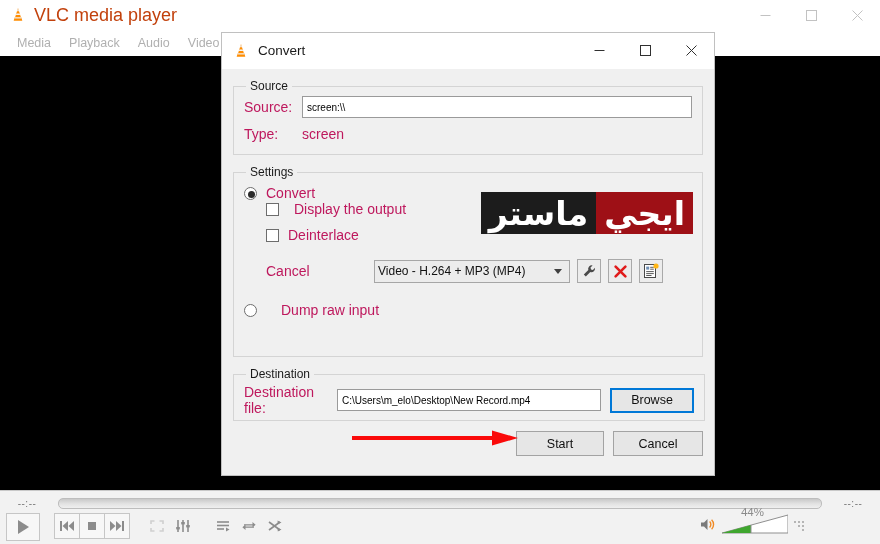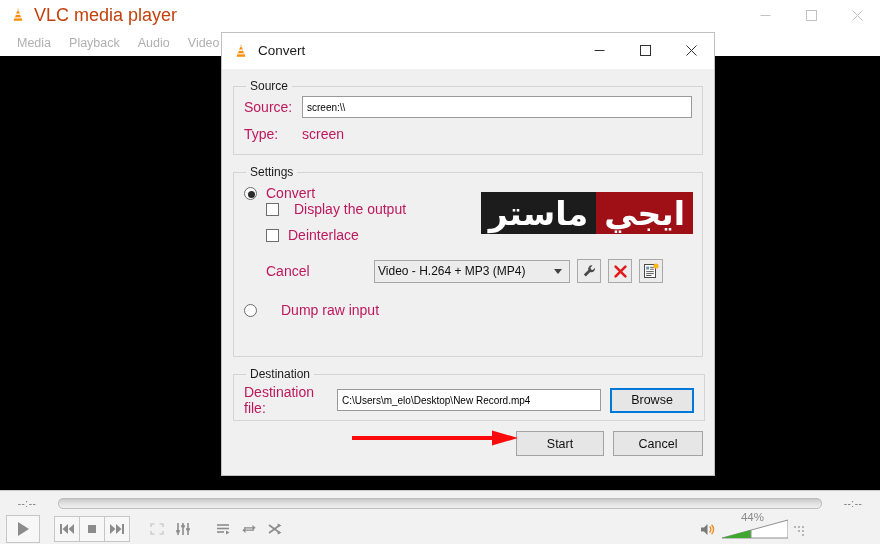--- a/index.html
+++ b/index.html
@@ -46,21 +46,21 @@
     background:#f2f2f2; border-top:1px solid #c8c8c8;
   }
   #seek-row { position:absolute; left:0; top:2px; width:880px; height:20px; display:flex; align-items:center; }
   .time-label { font-size:10px; color:#7a7a7a; width:54px; text-align:center; letter-spacing:0.5px; }
   #seek-track {
     flex:1; height:11px; margin:0 4px;
     background:linear-gradient(#c9c9c9,#e3e3e3 55%,#efefef);
     border:1px solid #bdbdbd; border-radius:5px;
   }
 
-  #ctrl-row { position:absolute; left:0; top:22px; width:812px; height:32px; display:flex; align-items:center; }
+  #ctrl-row { position:absolute; left:0; top:22px; width:812px; height:32px; display:flex; align-items:flex-start; }
   .btn-ico {
     display:flex; align-items:center; justify-content:center;
     border:1px solid transparent;
   }
   .framed { border:1px solid #c6c6c6; background:#f7f7f7; }
   #play-btn { width:34px; height:28px; margin-left:6px; }
   .small-btn { width:26px; height:26px; }
   .grp { display:flex; align-items:center; }
   .grp-gap { width:14px; }
 

